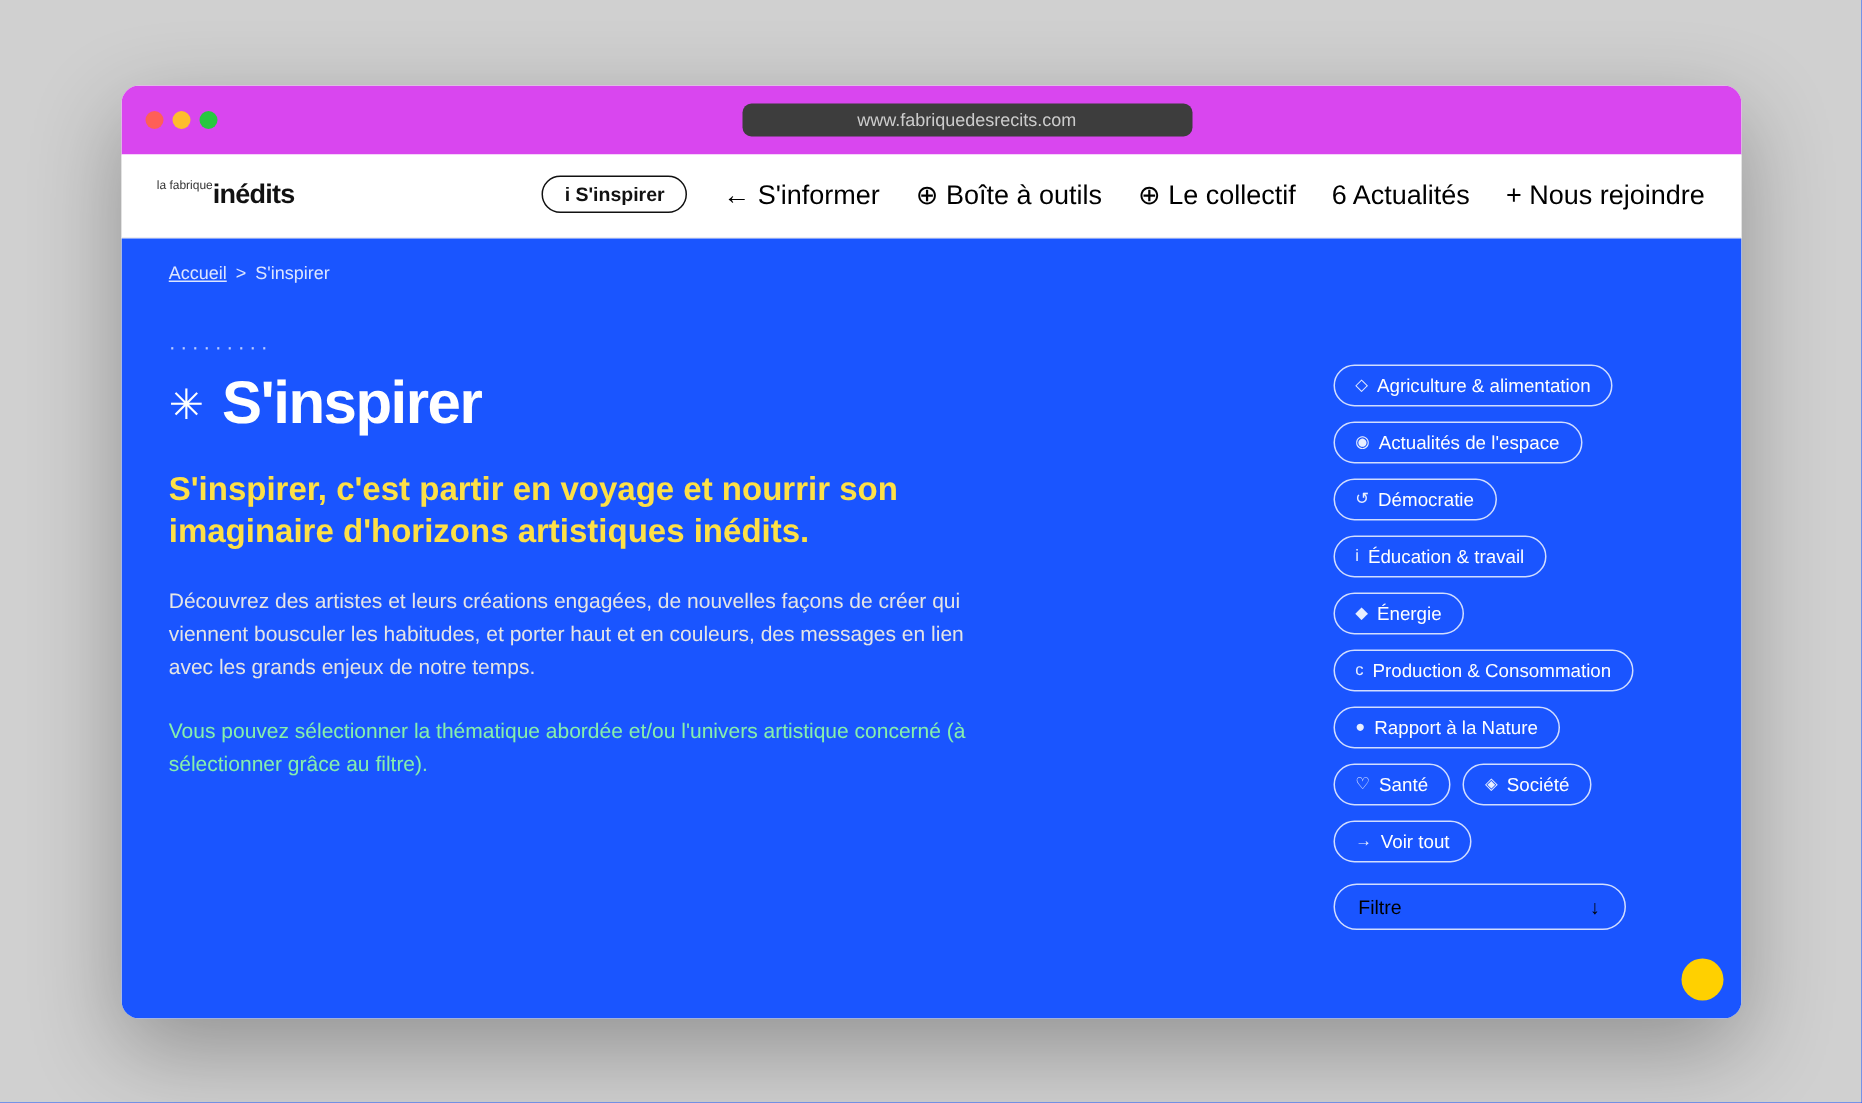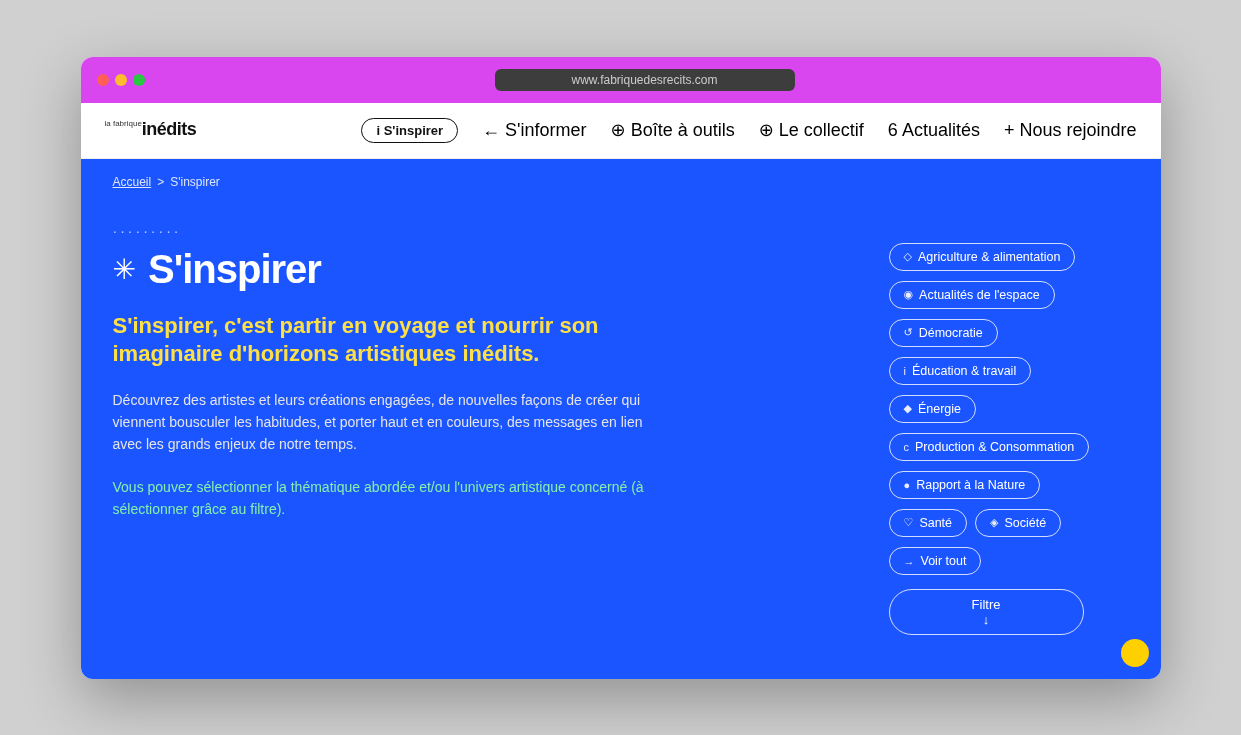--- a/index.html
+++ b/index.html
@@ -227,27 +227,26 @@
     }
 
     .filter-pill {
       display: flex;
       align-items: center;
       justify-content: space-between;
       background: transparent;
       border: 1.5px solid rgba(255,255,255,0.8);
       border-radius: 30px;
       padding: 7px 16px;
-      color: #ffffff;
+      color: #000000;
       font-size: 13px;
       font-weight: 500;
       cursor: pointer;
       width: 195px;
       margin-top: 4px;
-      flex-direction: column;
     }
 
     .yellow-dot {
       position: absolute;
       bottom: 12px;
       right: 12px;
       width: 28px;
       height: 28px;
       background: #ffd000;
       border-radius: 50%;

